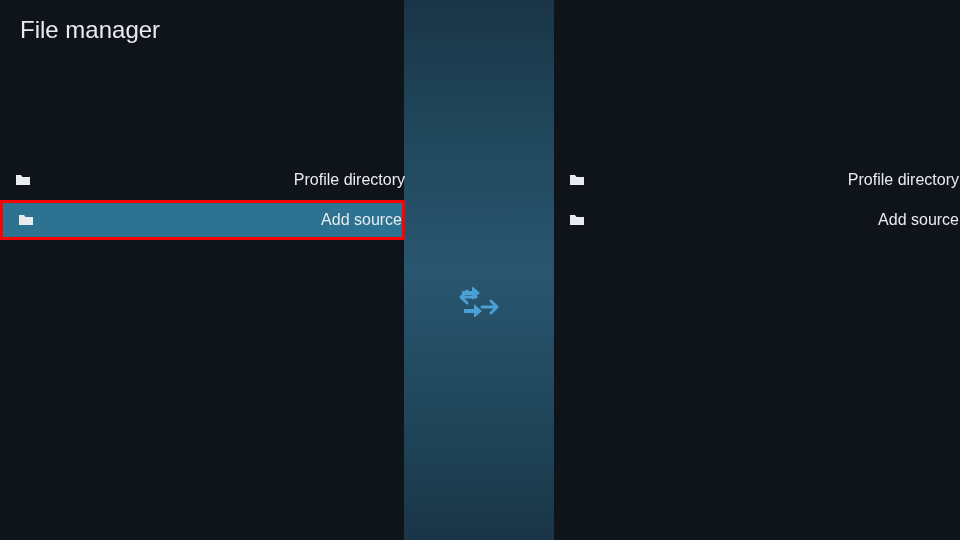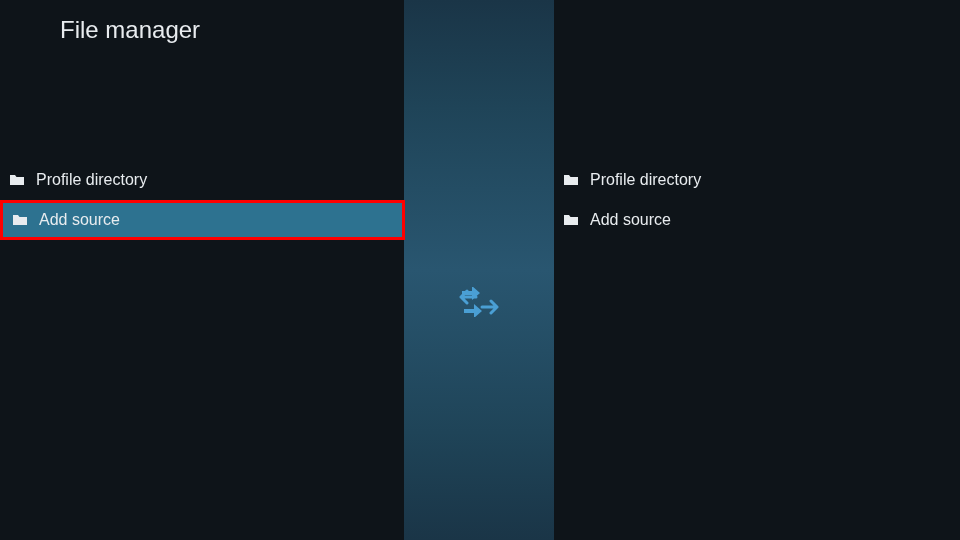--- a/index.html
+++ b/index.html
@@ -19,21 +19,20 @@
     .header {
       position: absolute;
       top: 0;
       left: 0;
       right: 0;
       height: 60px;
       display: flex;
       justify-content: space-between;
       align-items: center;
       padding: 0 20px;
-      margin-left: 40px;
     }
     .title {
       font-size: 24px;
       font-weight: 300;
       color: #e8ecef;
     }
     .clock {
       font-size: 26px;
       font-weight: 300;
       color: #e8ecef;
@@ -70,23 +69,24 @@
     .right-panel {
       position: absolute;
       left: 554px;
       top: 160px;
       width: 405px;
     }
     .list-item {
       height: 40px;
       display: flex;
       align-items: center;
-      padding-left: 10px;
+      padding-left: 16px;
       gap: 12px;
       cursor: pointer;
+      justify-content: space-between;
     }
     .list-item.selected {
       background: #2d7290;
     }
     .list-item.highlighted {
       border: 3px solid #ff0000;
       position: relative;
       z-index: 5;
     }
     .folder-icon {

